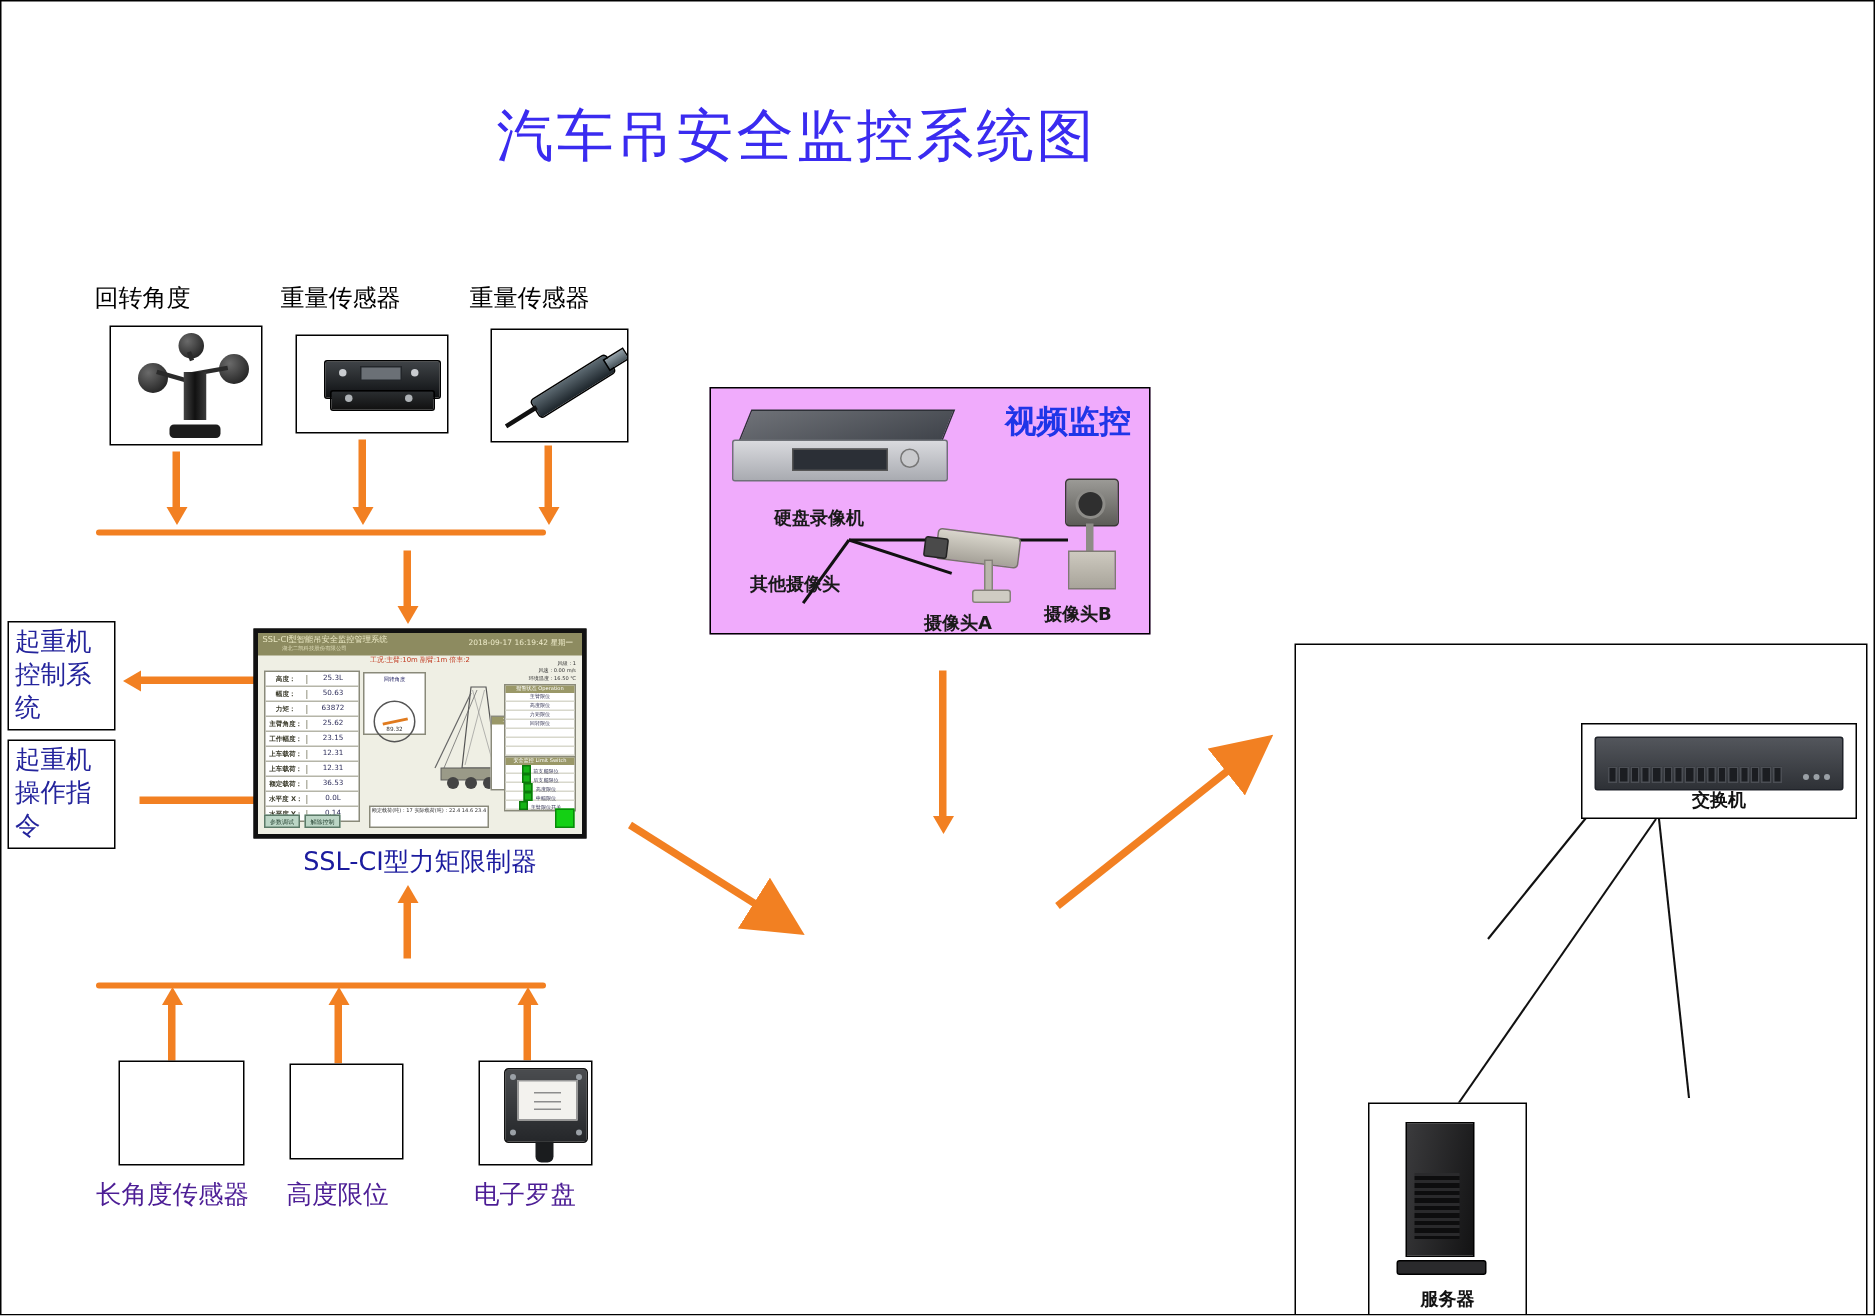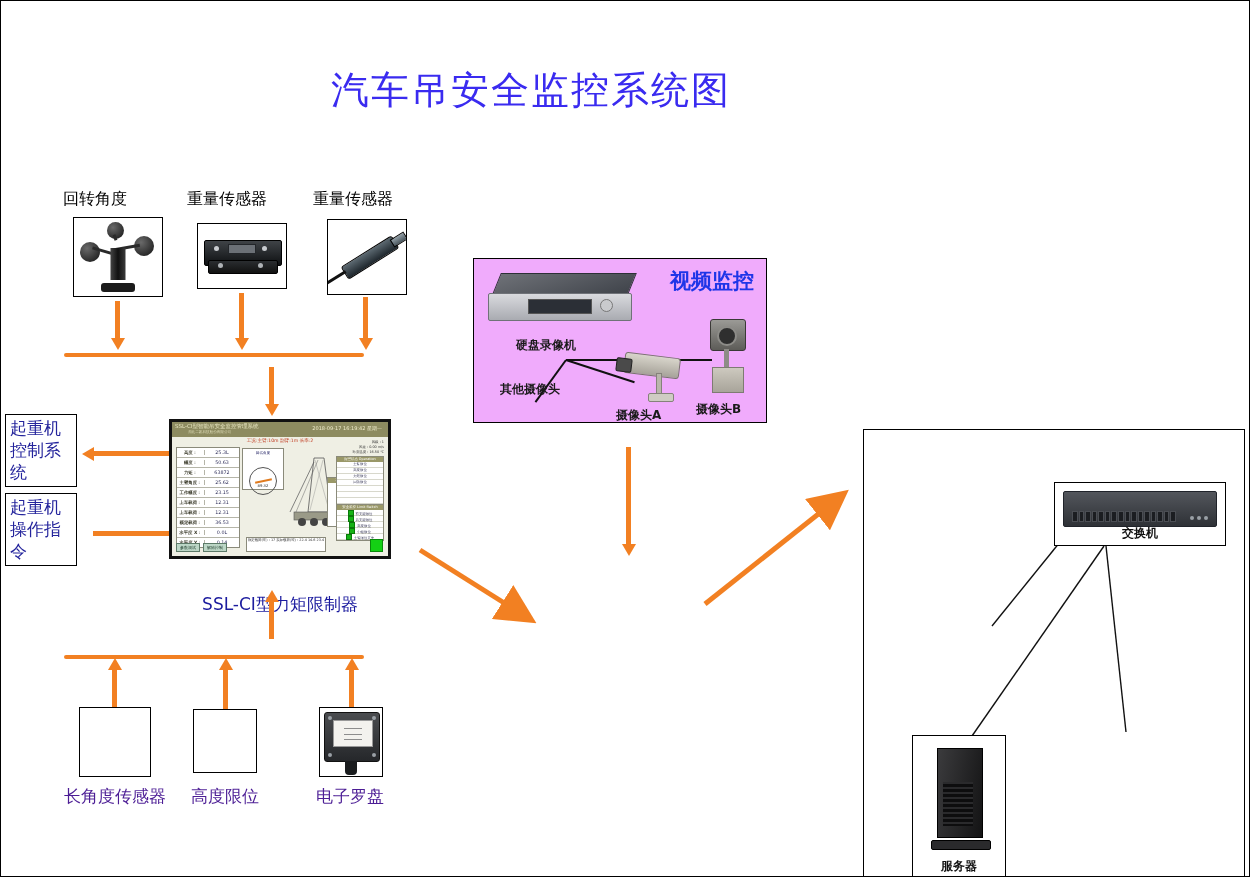--- a/index.html
+++ b/index.html
@@ -3,21 +3,21 @@
 <meta charset="utf-8">
 <style>
   html,body{margin:0;padding:0;background:#fff;}
   body{width:1250px;height:877px;font-family:"DejaVu Sans","Liberation Sans",sans-serif;}
   #page{position:relative;width:1248px;height:875px;border:1px solid #000;background:#fff;overflow:hidden;}
 
   .abs{position:absolute;}
   .title{left:0;top:64px;width:1060px;text-align:center;color:#3a2bf0;font-size:38px;font-family:"DejaVu Serif","Liberation Serif",serif;letter-spacing:2px;}
 
   .sensor-label{color:#4c1d95;font-size:17px;text-align:center;white-space:nowrap;}
-  .photo-box{border:1px solid #000;background:#fff;overflow:hidden;}
+  .photo-box{border:1px solid #000;background:#fff;overflow:hidden;padding-left:12px;}
 
   
   .bus{background:#f28022;height:4px;border-radius:2px;}
   .varrow{position:absolute;width:5px;background:#f28022;}
   .varrow::after{content:"";position:absolute;left:50%;transform:translateX(-50%);width:0;height:0;border-left:7px solid transparent;border-right:7px solid transparent;}
   .varrow.down::after{bottom:-11px;border-top:12px solid #f28022;}
   .varrow.up::after{top:-11px;border-bottom:12px solid #f28022;}
   .harrow{position:absolute;height:5px;background:#f28022;}
   .harrow::after{content:"";position:absolute;top:50%;transform:translateY(-50%);width:0;height:0;border-top:7px solid transparent;border-bottom:7px solid transparent;}
   .harrow.left::after{left:-11px;border-right:12px solid #f28022;}
@@ -306,21 +306,21 @@
       </div>
 
       <div class="btns">
         <div class="b">参数调试</div>
         <div class="b">解除控制</div>
       </div>
       <div class="statusbar">额定载荷(吨)：17    实际载荷(吨)：22.4 14.6 23.4</div>
       <div class="greenbox"></div>
     </div>
   </div>
-  <div class="abs ctrl-caption" style="left:168px;top:562px;width:222px;margin-top:30px;">SSL-CI型力矩限制器</div>
+  <div class="abs ctrl-caption" style="left:168px;top:562px;width:222px;">SSL-CI型力矩限制器</div>
 
   <div class="varrow up" style="left:268px;top:600px;height:38px;"></div>
   <div class="abs bus" style="left:63px;top:654px;width:300px;"></div>
   <div class="varrow up" style="left:111px;top:668px;height:40px;"></div>
   <div class="varrow up" style="left:222px;top:668px;height:40px;"></div>
   <div class="varrow up" style="left:348px;top:668px;height:38px;"></div>
 
   <div class="abs photo-box" style="left:78px;top:706px;width:70px;height:68px;">
     <div class="angle"></div>
   </div>

